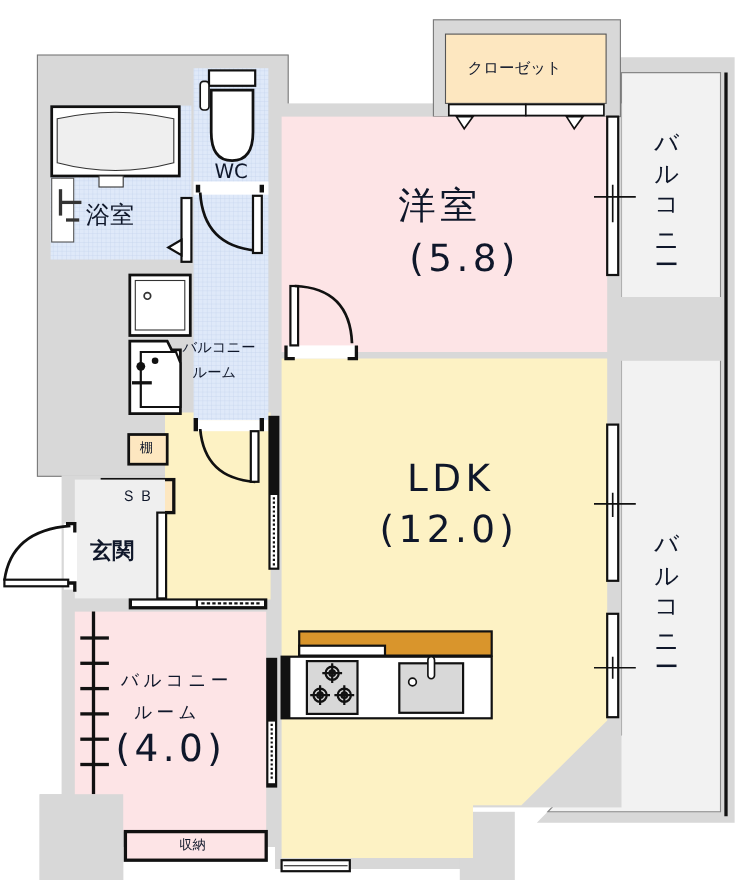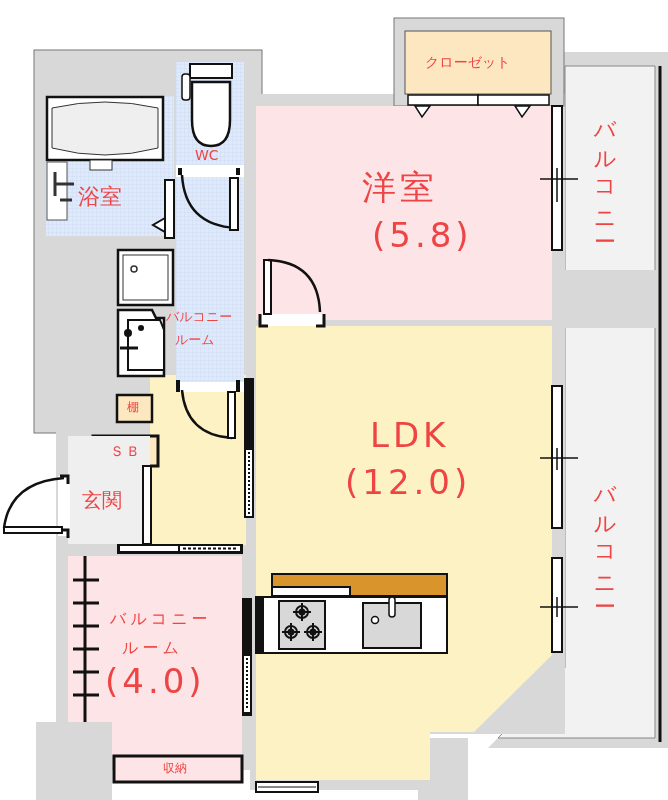--- a/index.html
+++ b/index.html
@@ -1,18 +1,18 @@
 <!DOCTYPE html>
 <html><head>
 <meta charset="utf-8">
 <style>
   html, body { margin: 0; padding: 0; background: #ffffff; }
   body { width: 668px; height: 800px; position: relative; overflow: hidden; font-family: "DejaVu Sans", "Liberation Sans", sans-serif; }
   svg { position: absolute; left: 0; top: 0; }
-  .lbl { position: absolute; color: #ef4444; white-space: nowrap; text-align: right; line-height: 1; font-family: "DejaVu Sans", "Liberation Sans", sans-serif; }
+  .lbl { position: absolute; color: #0f172a; white-space: nowrap; text-align: right; line-height: 1; font-family: "DejaVu Sans", "Liberation Sans", sans-serif; }
   .big { font-size: 34px; letter-spacing: 4px; }
   .mid { font-size: 22px; }
   .sm { font-size: 14px; }
   .xs { font-size: 12px; }
   .vert { writing-mode: vertical-rl; font-size: 22px; letter-spacing: 6px; }
 </style>
 </head>
 <body>
 
 <svg width="668" height="800" viewBox="0 0 668 800">
@@ -177,21 +177,21 @@
 
 <div class="lbl big" style="left:362px;top:170px;">洋室</div>
 <div class="lbl big" style="left:372px;top:218px;">(5.8)</div>
 <div class="lbl sm" style="left:425px;top:55px;">クローゼット</div>
 <div class="lbl big" style="left:370px;top:418px;">LDK</div>
 <div class="lbl big" style="left:345px;top:465px;">(12.0)</div>
 <div class="lbl mid" style="left:110px;top:611px;font-size:16px;letter-spacing:4px;">バルコニー</div>
 <div class="lbl mid" style="left:122px;top:640px;font-size:16px;letter-spacing:4px;">ルーム</div>
 <div class="lbl big" style="left:105px;top:664px;">(4.0)</div>
 <div class="lbl mid" style="left:78px;top:186px;">浴室</div>
-<div class="lbl xs" style="left:195px;top:148px;font-size:14px;">WC</div>
+<div class="lbl xs" style="left:195px;top:148px;font-size:18px;">WC</div>
 <div class="lbl xs" style="left:166px;top:310px;font-size:13px;">バルコニー</div>
 <div class="lbl xs" style="left:175px;top:333px;font-size:13px;">ルーム</div>
-<div class="lbl mid" style="left:82px;top:490px;font-size:20px;">玄関</div>
+<div class="lbl mid" style="left:82px;top:490px;font-size:20px;font-weight:bold;">玄関</div>
 <div class="lbl sm" style="left:110px;top:444px;letter-spacing:2px;">ＳＢ</div>
 <div class="lbl xs" style="left:127px;top:401px;">棚</div>
 <div class="lbl xs" style="left:163px;top:762px;">収納</div>
 <div class="lbl vert" style="left:594px;top:105px;">バルコニー</div>
 <div class="lbl vert" style="left:594px;top:470px;">バルコニー</div>
 
 </body></html>

